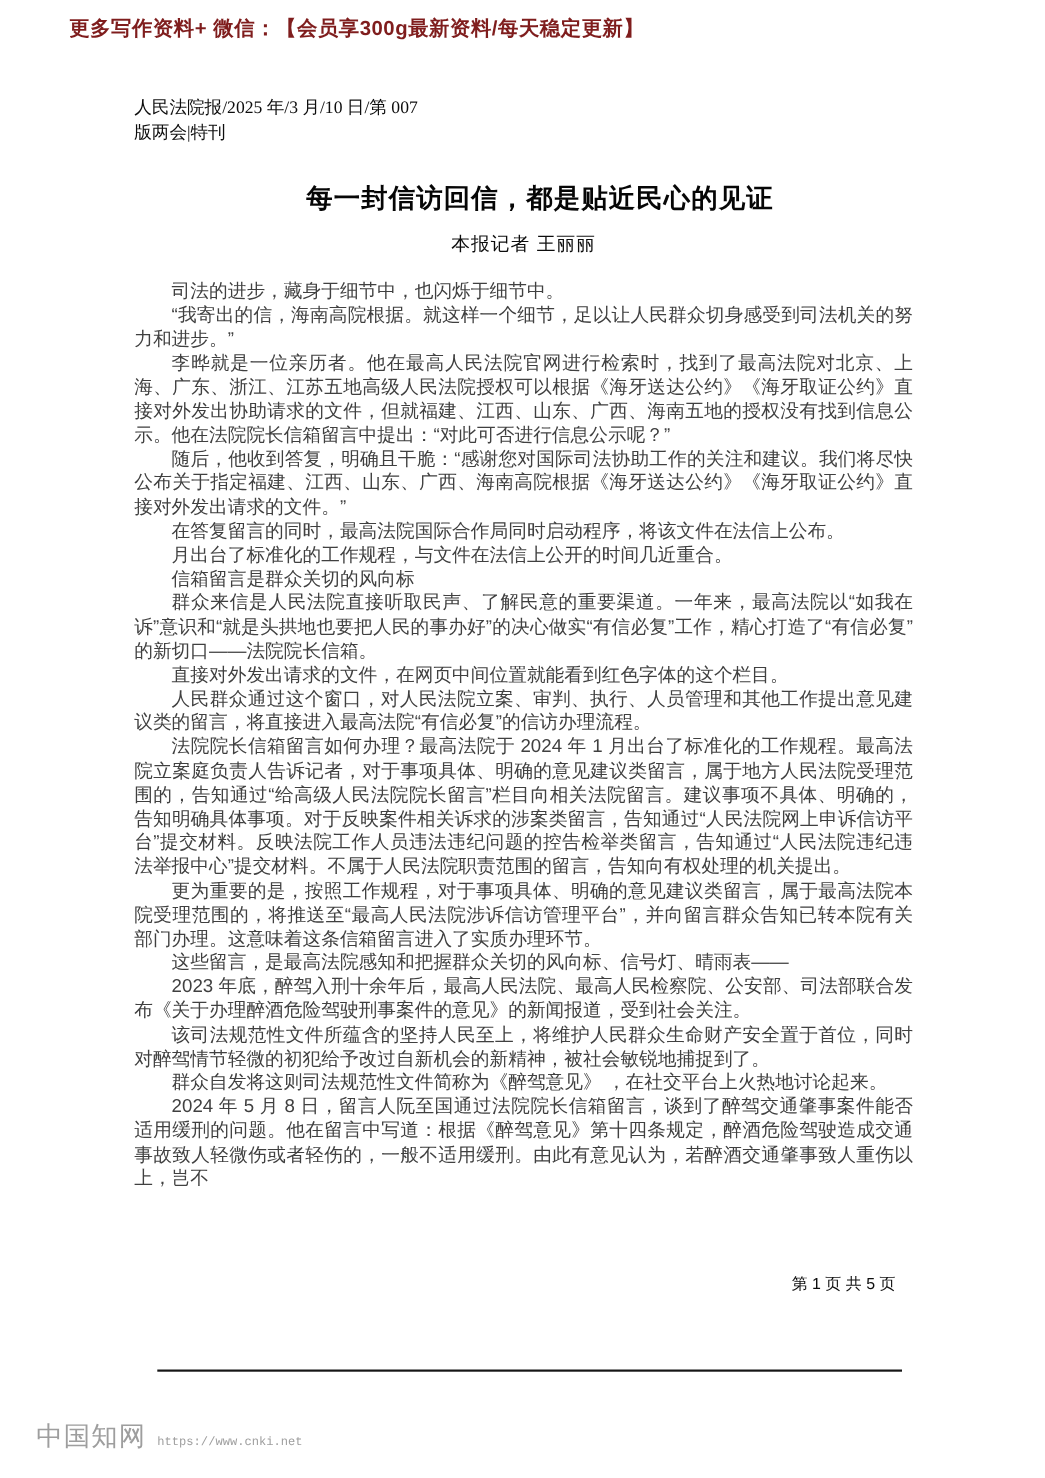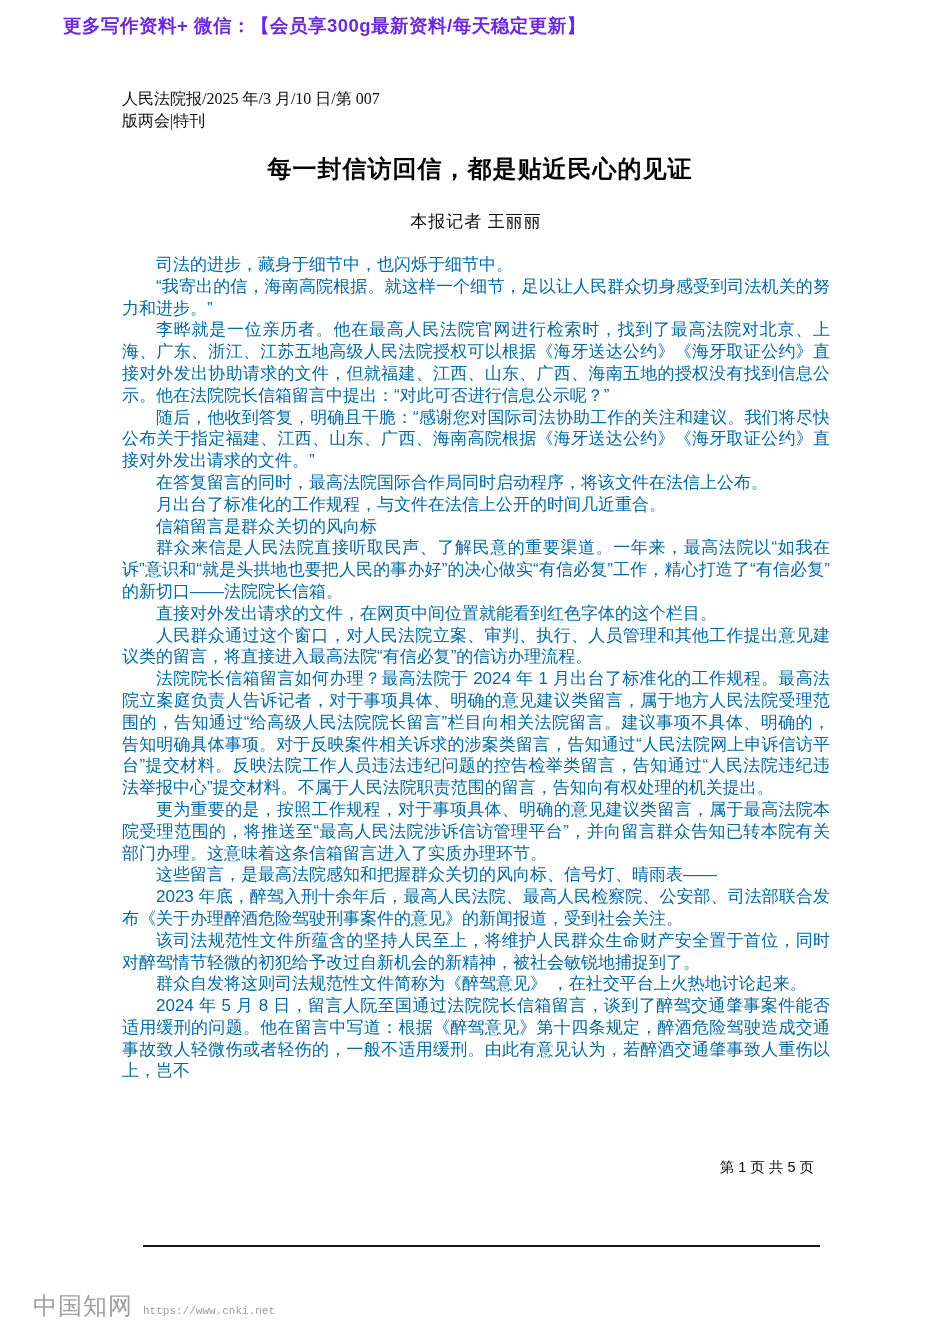--- a/index.html
+++ b/index.html
@@ -15,40 +15,40 @@
     overflow: hidden;
     font-family: "Liberation Sans", "DejaVu Sans", sans-serif;
     color: #111111;
   }
   .promo-banner {
     position: absolute;
     top: 13px;
     left: 63px;
     font-size: 18.5px;
     font-weight: bold;
-    color: #6d28d9;
+    color: #7f1d1d;
     letter-spacing: 0.5px;
     white-space: nowrap;
   }
   .publication-info {
     position: absolute;
     top: 88px;
     left: 122px;
     width: 708px;
     font-family: "Liberation Serif", "DejaVu Serif", serif;
     font-size: 16px;
     line-height: 22px;
     color: #0d0d0d;
   }
   .article-title {
     position: absolute;
     top: 149px;
     left: 122px;
     width: 708px;
-    margin: 4px;
+    margin: 15px;
     text-align: center;
     font-size: 24px;
     font-weight: bold;
     color: #060606;
     letter-spacing: 1px;
   }
   .article-byline {
     position: absolute;
     top: 210px;
     left: 122px;
@@ -58,21 +58,21 @@
     color: #0d0d0d;
     letter-spacing: 1px;
   }
   .article-body {
     position: absolute;
     top: 254px;
     left: 122px;
     width: 708px;
     font-size: 17px;
     line-height: 21.8px;
-    color: #0369a1;
+    color: #404040;
     text-align: justify;
   }
   .article-body p {
     margin: 0;
     padding: 0;
     text-indent: 2em;
   }
   .page-indicator {
     position: absolute;
     top: 1119px;

